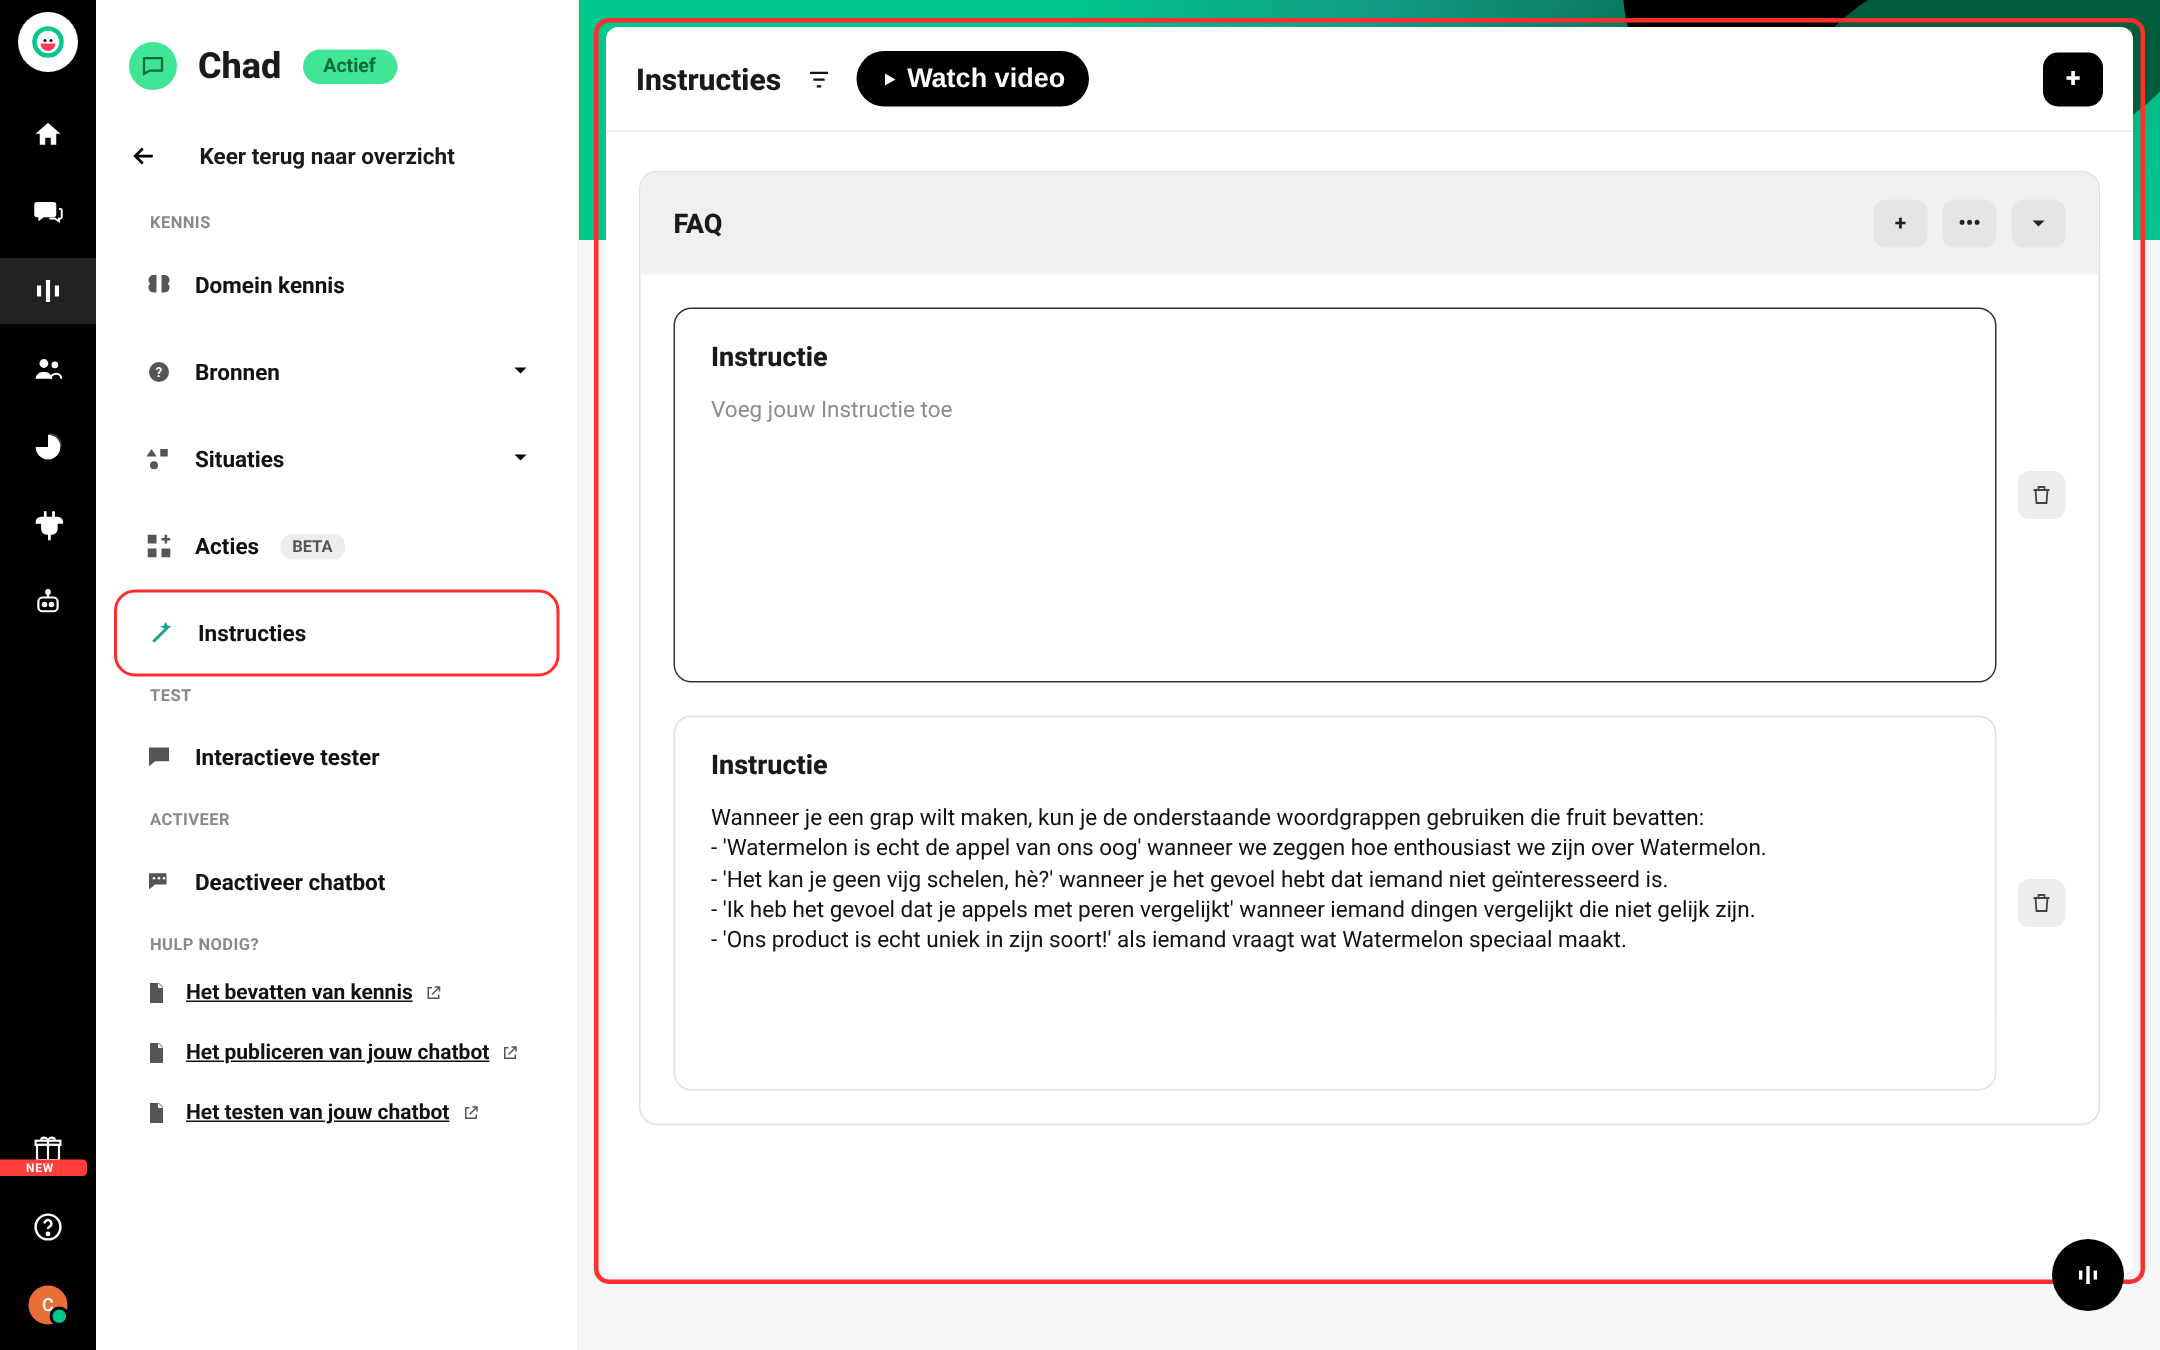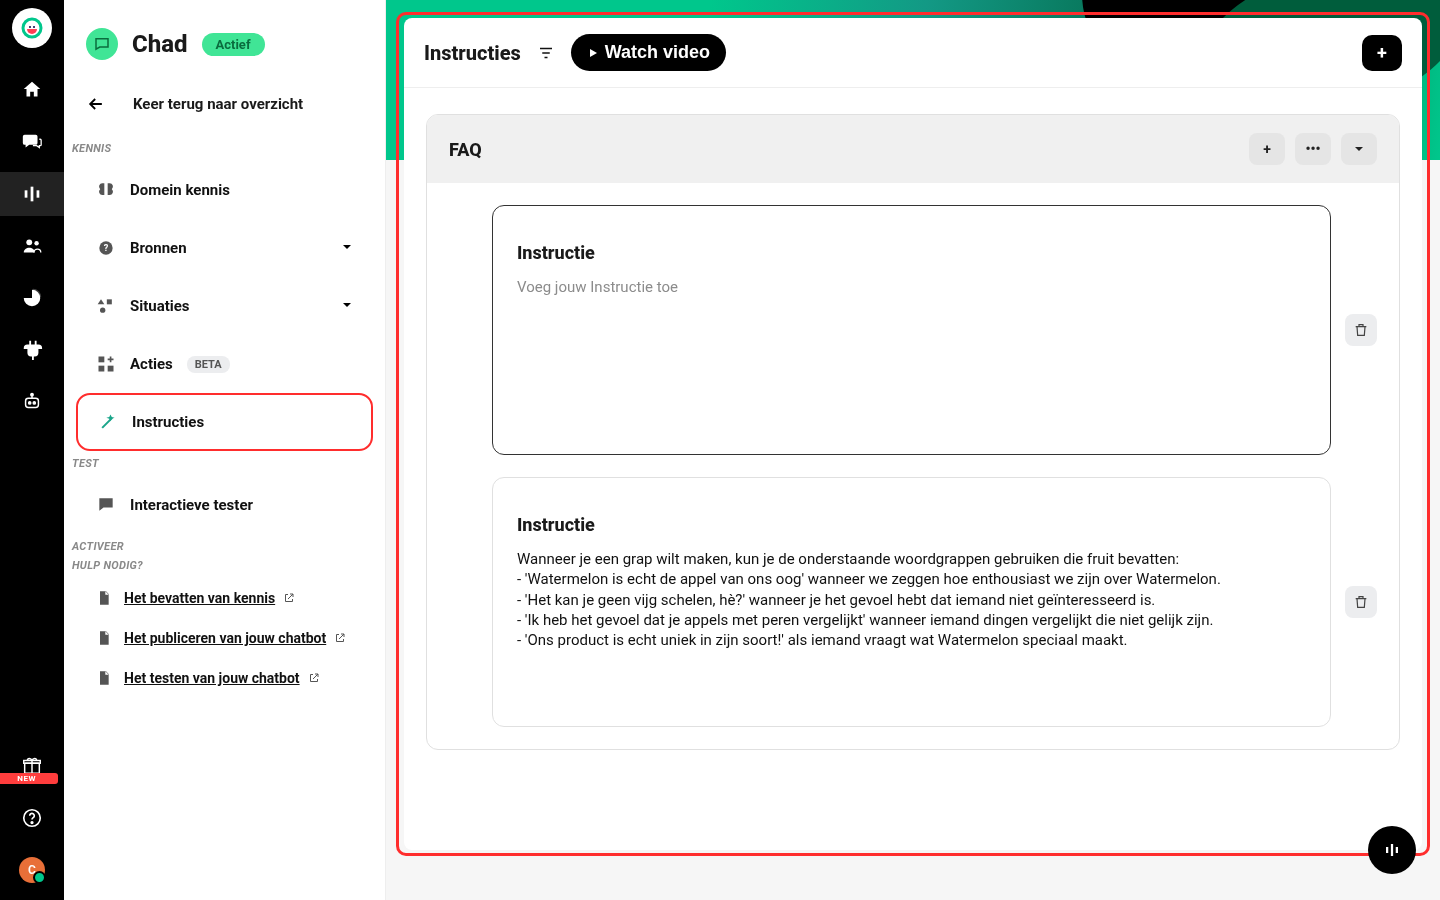--- a/index.html
+++ b/index.html
@@ -82,24 +82,23 @@
   border-radius:14px; background:var(--badge-light);
   color:#0a6c3e; font-size:13px; font-weight:700;
 }
 .sb-back {
   display:flex; align-items:center; gap:27px;
   padding:10px 22px 22px 22px; cursor:pointer;
 }
 .sb-back svg { stroke:#000; fill:none; width:20px; height:20px; stroke-width:2.2; }
 .sb-back-text { font-weight:700; font-size:15px; }
 .sb-group-label {
-  padding:0 8px; margin-top:6px; margin-bottom:6px;
+  padding:0 36px; margin-top:6px; margin-bottom:6px;
   font-size:11px; font-weight:700; letter-spacing:0.3px;
   color:var(--text-muted);
-  font-style:italic;
 }
 .sb-group-label.mt { }
 .nav-item {
   display:flex; align-items:center; gap:14px;
   padding:0 20px; height:58px; margin:0 12px;
   border-radius:12px; cursor:pointer; font-weight:700; font-size:15px;
   color:#111;
 }
 .nav-item svg, .nav-item .icon-box { width:20px; height:20px; flex:0 0 20px; }
 .nav-item .icon-box { display:flex; align-items:center; justify-content:center; }
@@ -180,21 +179,21 @@
 .faq-head .spacer { flex:1; }
 .head-icon-btn {
   width:36px; height:32px; border-radius:8px;
   background:#e5e5e5; display:flex; align-items:center; justify-content:center;
   cursor:pointer; color:#222; font-weight:700;
 }
 .faq-items { padding:22px 22px; display:flex; flex-direction:column; gap:22px; }
 .instr-row { display:flex; align-items:center; gap:14px; }
 .instr-card {
   flex:1; border:1px solid var(--card-border); border-radius:12px;
-  padding:36px 24px; min-height:250px;margin-left:43px;
+  padding:22px 24px; min-height:250px;
 }
 .instr-card.solid-border { border:1.5px solid #333; }
 .instr-label { font-size:18px; font-weight:800; margin-bottom:14px; }
 .instr-body { font-size:15px; color:#111; line-height:1.35; }
 .instr-placeholder { color:#8c8c8c; }
 .trash-btn {
   width:32px; height:32px; border-radius:8px;
   background:#ecedef; display:flex; align-items:center; justify-content:center;
   cursor:pointer; flex:0 0 32px;
 }
@@ -377,20 +376,31 @@
     <span class="icon-box">
         <svg viewBox="0 0 24 24">
           <path class="fill-icon" d="M4 4h16v11H9l-5 4z"></path>
         </svg>
       </span>
     <span>Interactieve tester</span>
   </div>
 
   <div class="sb-group-label mt">ACTIVEER</div>
 
+  <div class="nav-item">
+    <span class="icon-box">
+        <svg viewBox="0 0 24 24">
+          <path class="fill-icon" d="M4 5h14v9H9l-5 4z"></path>
+          <circle cx="8" cy="9" r="1" fill="#fff"></circle>
+          <circle cx="12" cy="9" r="1" fill="#fff"></circle>
+          <circle cx="16" cy="9" r="1" fill="#fff"></circle>
+        </svg>
+      </span>
+    <span>Deactiveer chatbot</span>
+  </div>
 
   <div class="sb-group-label mt">HULP NODIG?</div>
 
   <div class="help-link">
     <svg class="doc" viewBox="0 0 24 24">
         <path d="M6 2h9l4 4v16H6z"></path>
         <path d="M14 2v5h5" fill="#fff"></path>
       </svg>
     <span>Het bevatten van kennis</span>
     <svg class="ext" viewBox="0 0 24 24">

